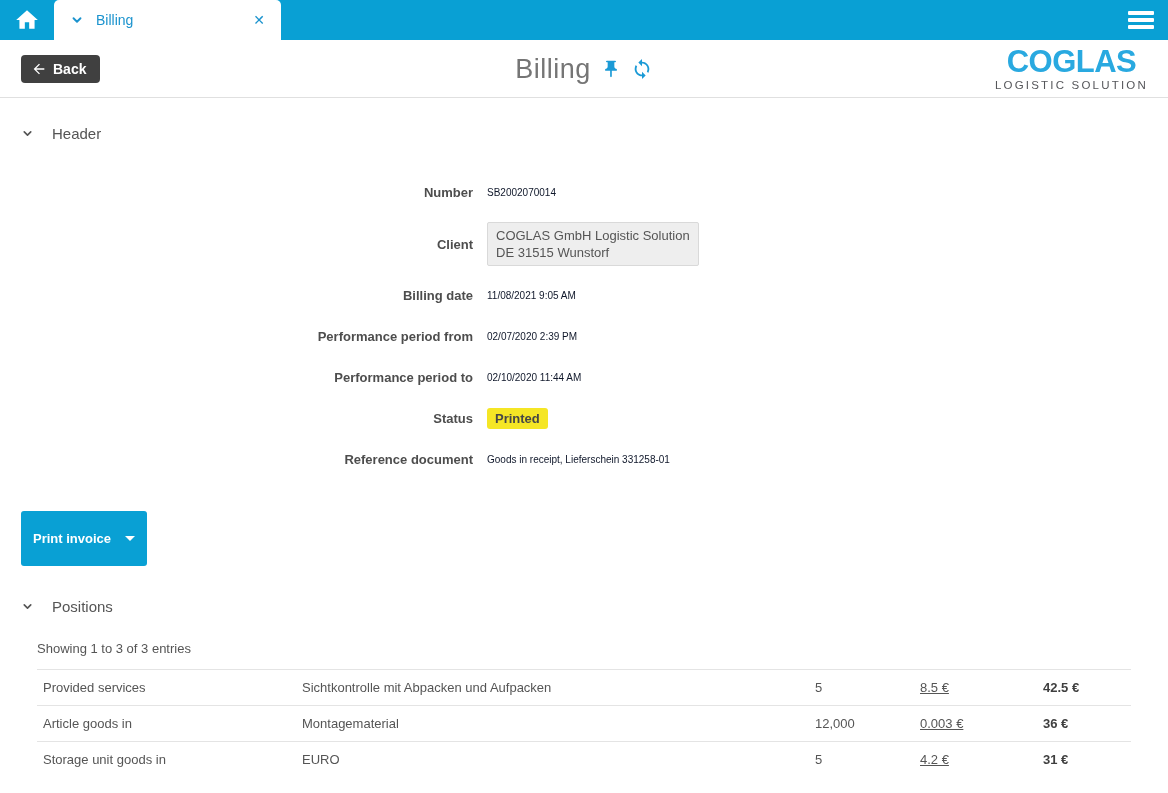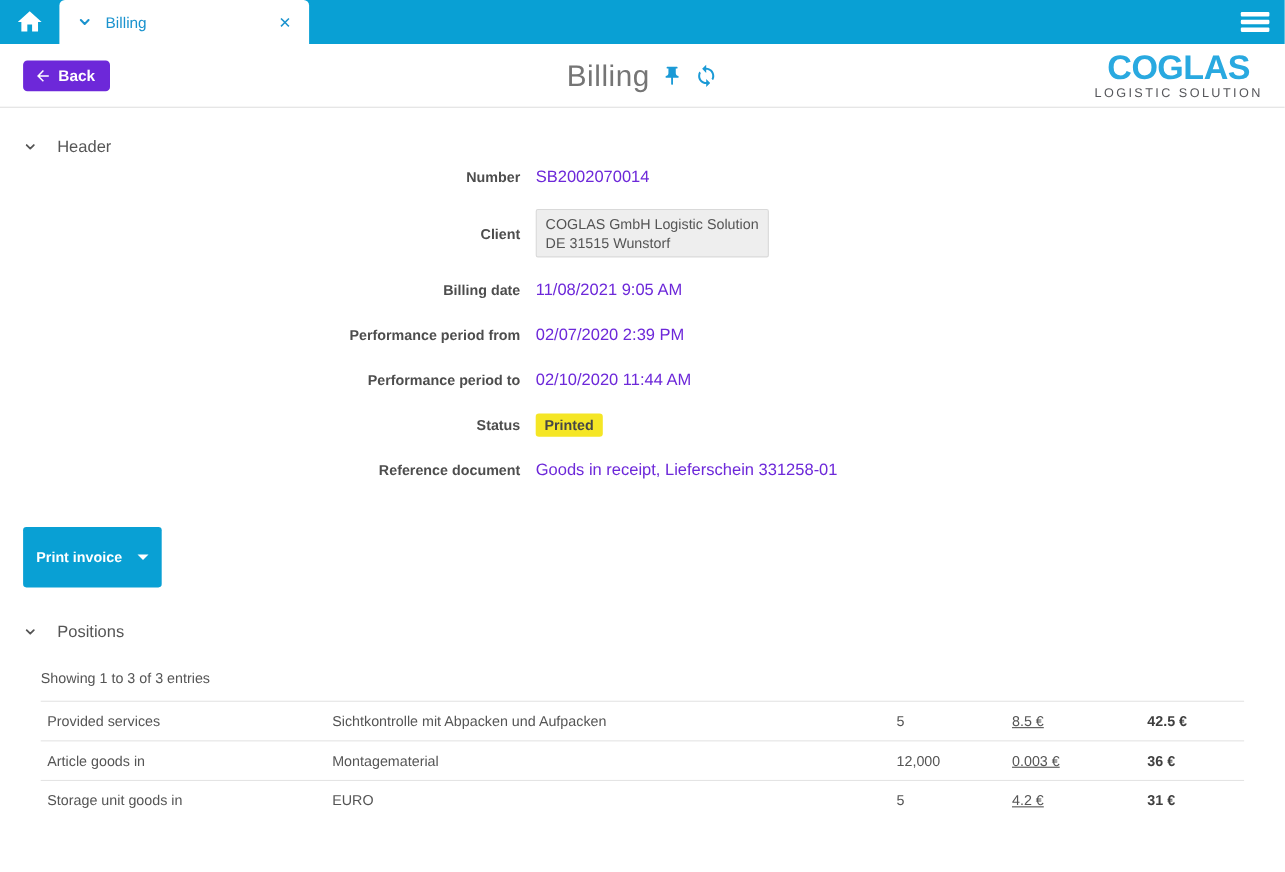--- a/index.html
+++ b/index.html
@@ -13,41 +13,41 @@
          padding:0 12px 0 16px; gap:8px; }
   .tab-chevron { display:flex; align-items:center; }
   .tab-label { color:#1B93CE; font-size:14px; flex:1; padding-left:4px; }
   .tab-close { color:#1B93CE; font-size:14px; font-weight:bold; cursor:pointer; padding:0 4px; }
   .menu-btn { position:absolute; right:14px; top:11px; width:26px; height:18px; cursor:pointer;
               display:flex; flex-direction:column; justify-content:space-between; }
   .menu-btn span { display:block; height:4px; background:#fff; border-radius:1px; }
 
   
   .header-bar { height:58px; position:relative; border-bottom:1px solid #E0E0E0; background:#fff; }
-  .back-btn { position:absolute; left:21px; top:15px; background:#6d28d9; color:#fff; border:none;
+  .back-btn { position:absolute; left:21px; top:15px; background:#404040; color:#fff; border:none;
               border-radius:4px; font-size:14px; font-weight:bold; padding:6px 14px 6px 10px;
               display:flex; align-items:flex-end; gap:6px; cursor:pointer;
               font-family:"Liberation Sans",sans-serif; }
   .title-group { position:absolute; left:0; right:0; top:0; height:58px; display:flex;
                  align-items:center; justify-content:center; gap:10px; pointer-events:none; }
   .page-title { font-size:27px; color:#757575; letter-spacing:.5px; }
   .title-icon { pointer-events:auto; cursor:pointer; display:flex; align-items:center; }
   .logo { position:absolute; right:20px; top:7px; text-align:center; }
   .logo-name { color:#29A9E0; font-size:31px; font-weight:bold; letter-spacing:-.5px; line-height:30px; }
   .logo-sub { color:#55565A; font-size:11.5px; letter-spacing:2.2px; margin-top:2px; }
 
   
   .section-header { display:flex; align-items:center; gap:18px; margin:27px 0 0 21px; cursor:pointer; }
   .section-title { font-size:15px; color:#555; }
 
   
-  .fields { margin-top:7px; }
+  .fields { margin-top:39px; }
   .field-row { display:flex; align-items:center; min-height:23px; margin-bottom:18px; }
   .field-label { width:473px; text-align:right; font-size:13px; font-weight:bold; color:#4D4D4D; flex:none; }
-  .field-value { margin-left:14px; font-size:15px; color:#6d28d9; }
+  .field-value { margin-left:14px; font-size:10px; color:#0f172a; }
   .client-box { margin-left:14px; background:#EEEEEE; border:1px solid #D9D9D9; border-radius:2px;
                 padding:4px 8px; font-size:13px; color:#555; line-height:17px; }
   .checkbox { margin-left:14px; width:24px; height:22px; background:#F7F7F7; border:1px solid #CCC;
               border-radius:2px; cursor:pointer; }
   .status-badge { margin-left:14px; background:#F5E625; color:#464646; font-size:13px; font-weight:bold;
                   padding:3px 8px; border-radius:3px; }
 
   
   .print-btn { margin:22px 0 0 21px; background:#09A0D4; color:#fff; border:none; border-radius:3px;
                font-size:13px; font-weight:bold; padding:20px 12px; display:inline-flex; align-items:center;

